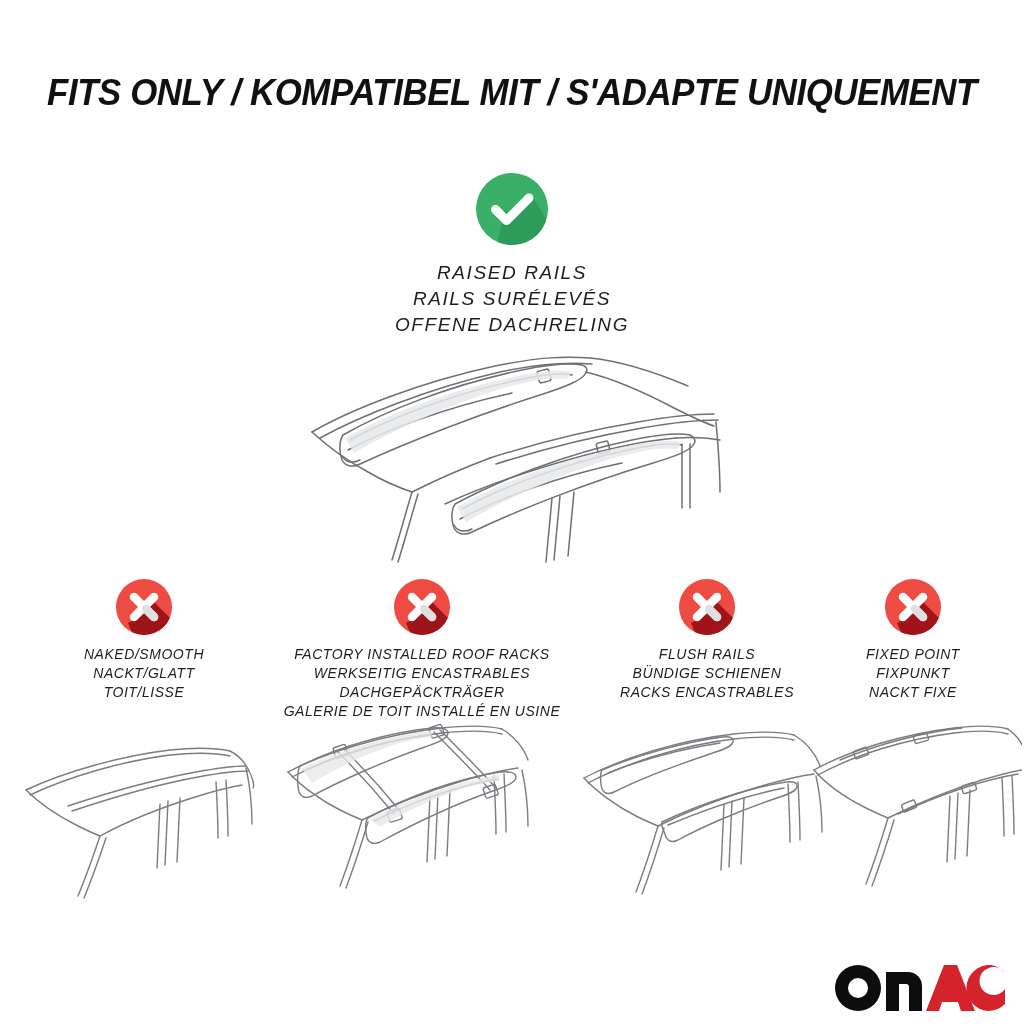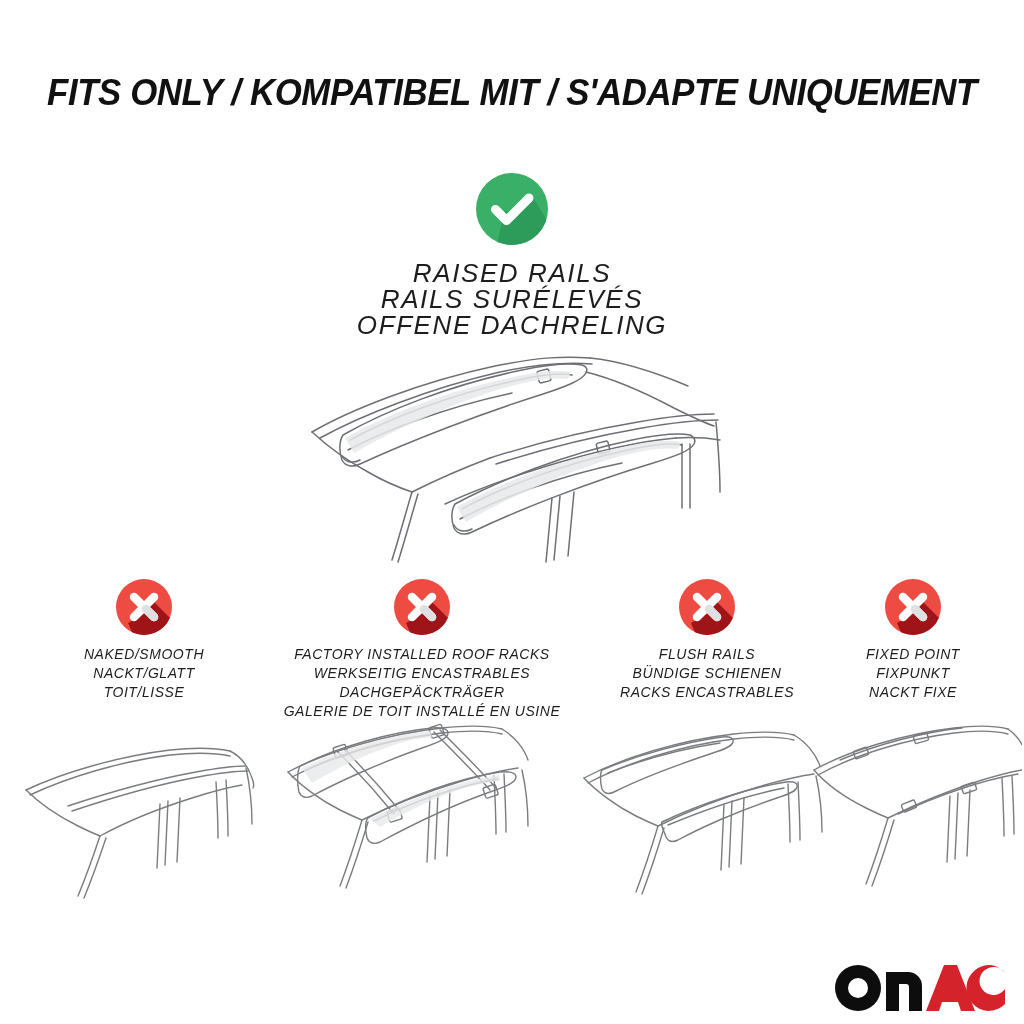--- a/index.html
+++ b/index.html
@@ -31,21 +31,21 @@
 
   
   .ok-block{
     position:absolute;top:172px;left:0;width:1024px;text-align:center;
   }
   .check-wrap{
     width:74px;height:74px;margin:0 auto;position:relative;
   }
   .ok-caption{
     margin-top:14px;
-    font-size:26px;
+    font-size:19px;
     letter-spacing:1.6px;
     line-height:26px;
     color:#1d1d1d;
     font-weight:400;
   }
   .ok-caption div{white-space:nowrap;}
 
   
   .hero-illus{
     position:absolute;

